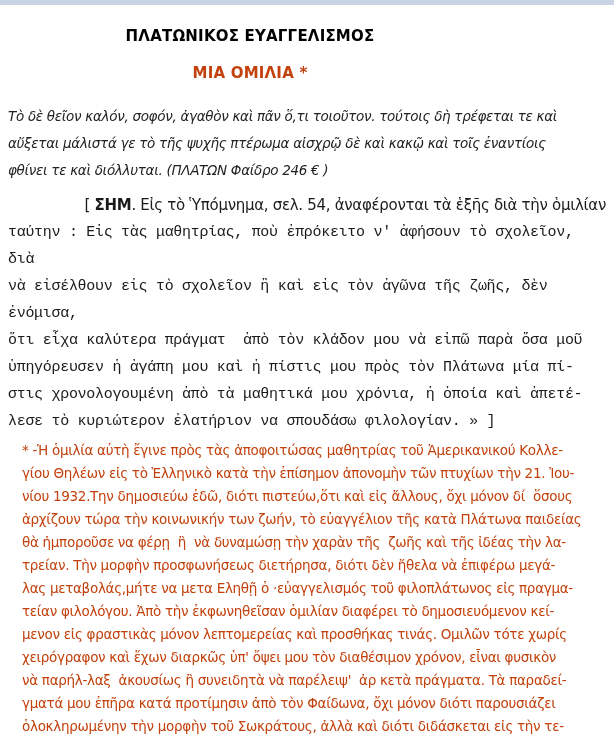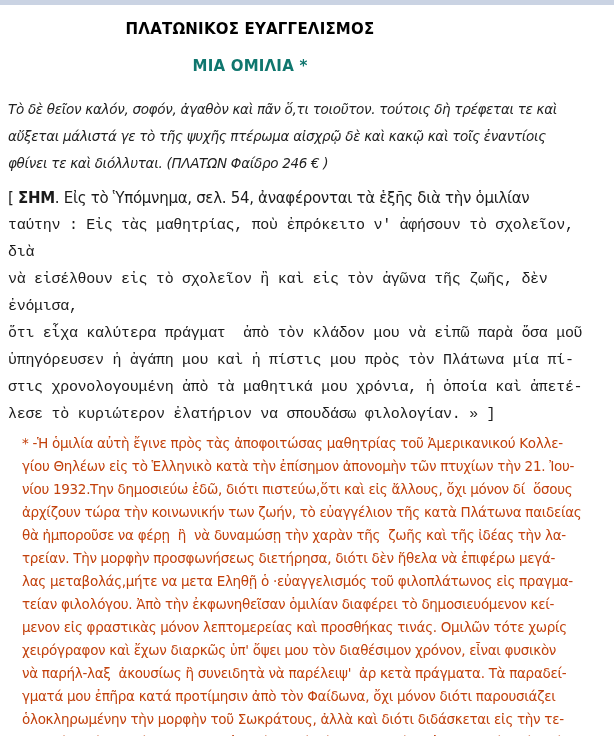--- a/index.html
+++ b/index.html
@@ -14,56 +14,57 @@
     font-family: "DejaVu Sans", sans-serif;
     color: #1c1c1c;
     position: relative;
   }
   .top-bar {
     width: 614px;
     height: 5px;
     background: #cad3e3;
   }
   .doc-title {
-    margin-top: 15px;
+    margin-top: 22px;
     width: 500px;
     text-align: center;
     font-weight: bold;
     font-size: 15px;
     color: #000000;
     letter-spacing: 0.2px;
     white-space: nowrap;
   }
   .doc-subtitle {
     margin-top: 19px;
     width: 500px;
     text-align: center;
     font-weight: bold;
     font-size: 15px;
-    color: #0f766e;
+    color: #c2410c;
     letter-spacing: 0.2px;
   }
   .epigraph {
     margin: 21px 8px 0 8px;
     font-style: italic;
     font-size: 13.5px;
     line-height: 27px;
     letter-spacing: -0.3px;
     white-space: pre-wrap;
     color: #222222;
   }
   .note {
     margin: 8px 8px 0 8px;
     font-size: 15px;
     line-height: 27px;
     letter-spacing: -0.3px;
     color: #1b1b1b;
   }
   .note .first-line {
     white-space: pre-wrap;
+    text-align: right;
   }
   .note .rest-lines {
     white-space: pre-wrap;
     font-family: Liberation Mono, monospace;
   }
   .note .bold-label {
     font-weight: bold;
   }
   .footnote {
     margin: 4px 8px 0 22px;

